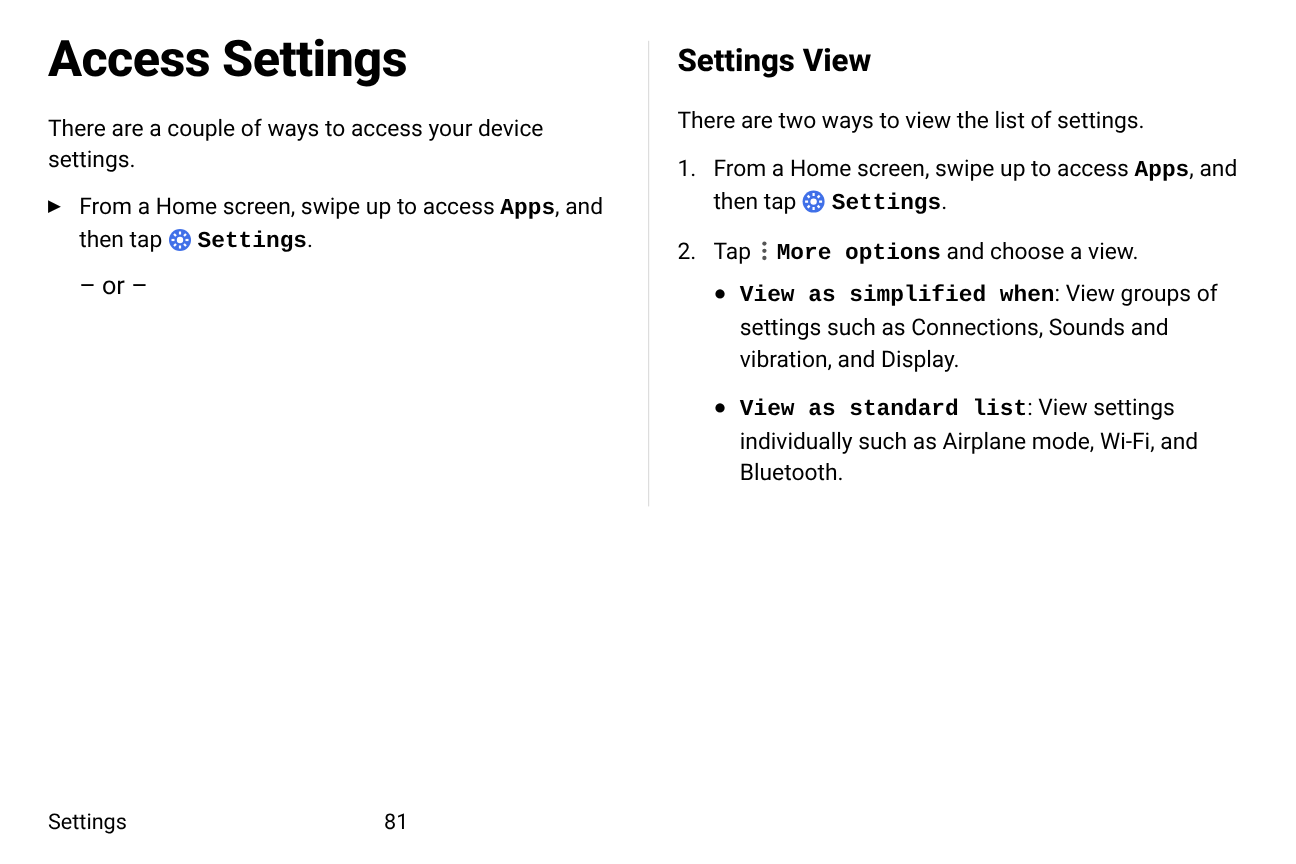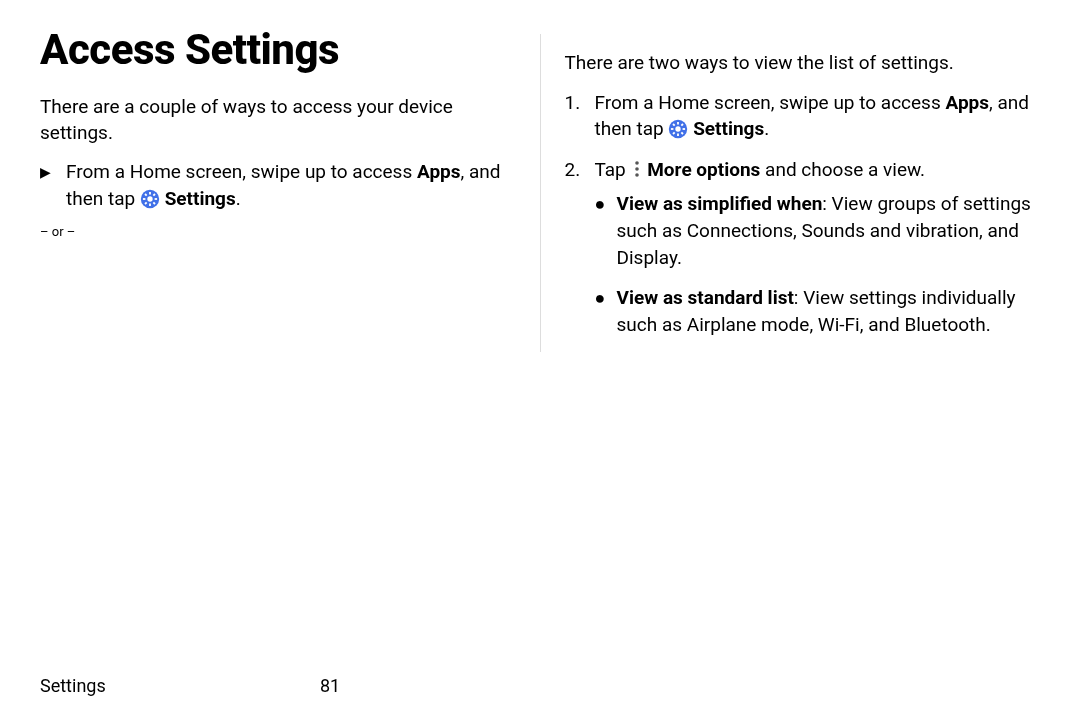--- a/index.html
+++ b/index.html
@@ -56,21 +56,22 @@
     margin-bottom: 10px;
   }
   .tri-marker {
     position: absolute;
     left: 0;
     top: 4px;
     font-size: 14px;
     color: #000;
   }
   .sub-indent {
-    font-size: 13px;
+    margin-left: 26px;
+    font-size: 21px;
     line-height: 1.4;
     margin-bottom: 14px;
   }
   .ol {
     list-style: none;
     padding: 0;
     counter-reset: item;
   }
   .ol > li {
     position: relative;
@@ -95,21 +96,21 @@
     font-size: 19px;
     line-height: 1.4;
     margin-bottom: 14px;
   }
   .ul-sub > li .dot {
     position: absolute;
     left: 0;
     top: 0;
     font-size: 18px;
   }
-  .b { font-weight: 700; }
+  .b { font-weight: 700; font-family: Liberation Mono, monospace; }
   .inline-icon {
     display: inline-block;
     vertical-align: -4px;
     width: 20px;
     height: 20px;
   }
   .inline-icon-dots {
     display: inline-block;
     vertical-align: -2px;
     width: 12px;
@@ -158,20 +159,21 @@
             </svg>
         </span> <span class="b">Settings</span><span>.</span>
       </li>
     </ul>
     <div class="sub-indent">– or –</div>
   </div>
 
   <div class="col-divider"></div>
 
   <div class="col">
+    <div class="h2">Settings View</div>
     <div class="body-text">There are two ways to view the list of settings.</div>
     <ol class="ol">
       <li>
         <span class="num">1.</span>
         <span>From a Home screen, swipe up to access </span><span class="b">Apps</span><span>, and then tap </span><span class="inline-icon">
           <svg viewBox="0 0 24 24" width="20" height="20">
               <circle cx="12" cy="12" r="11" fill="#4070e8"></circle>
               <g fill="#fff">
                 <circle cx="12" cy="12" r="3.2"></circle>
                 <g stroke="#fff" stroke-width="2.2">

